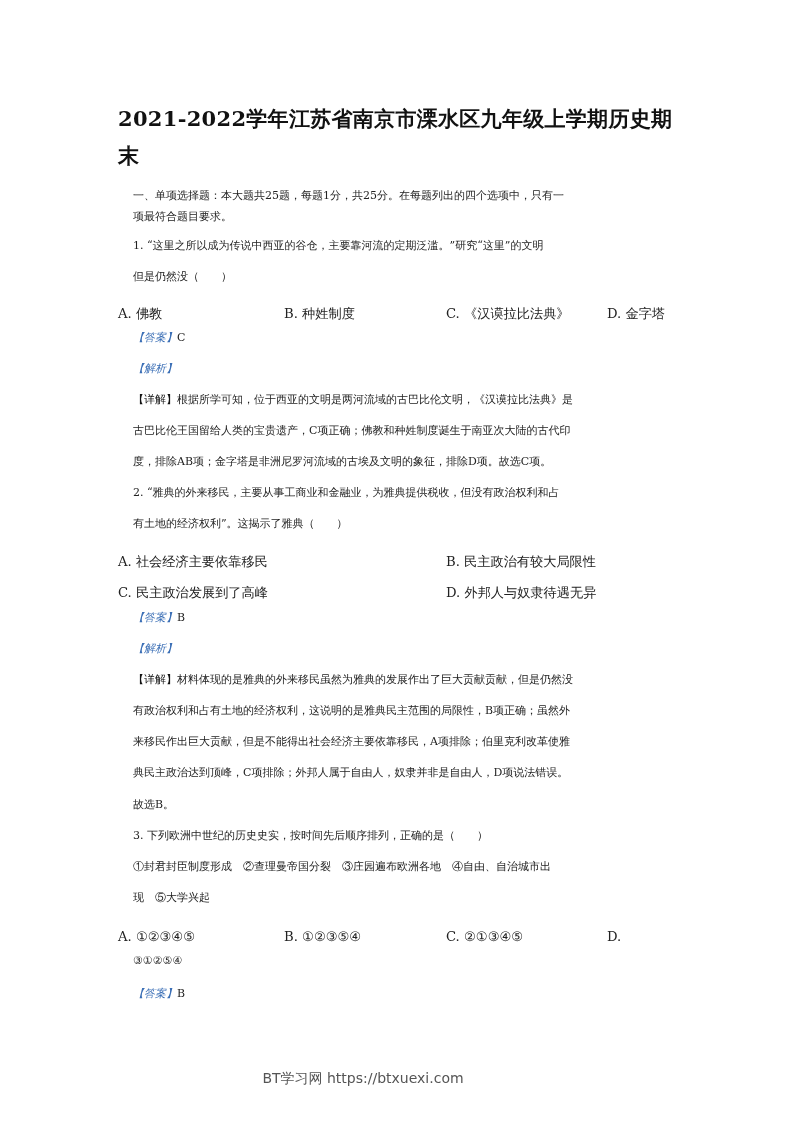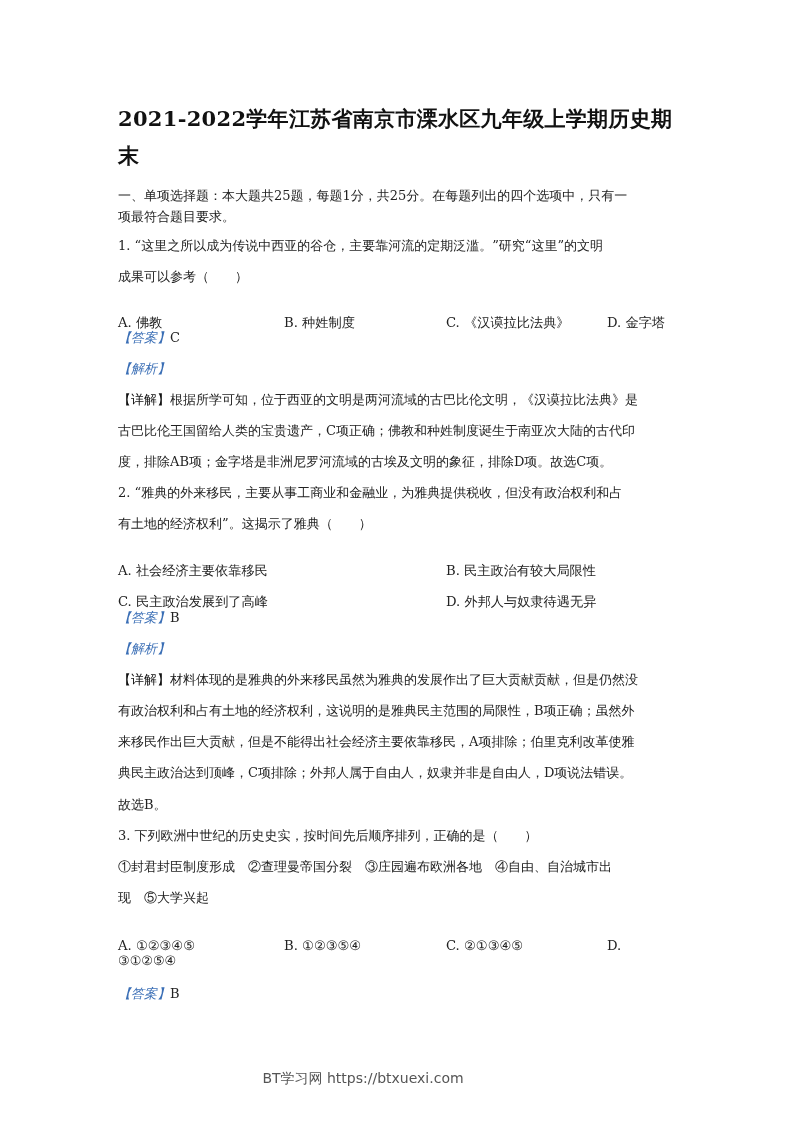--- a/index.html
+++ b/index.html
@@ -1,41 +1,41 @@
 <!DOCTYPE html>
 <html><head>
 <meta charset="utf-8">
 <style>
   html, body { margin: 0; padding: 0; background: #ffffff; }
   body { width: 793px; height: 1122px; position: relative; overflow: hidden;
          font-family: "DejaVu Serif", "Liberation Serif", serif; color: #1a1a1a; }
   .page { position: absolute; left: 118px; top: 0; width: 560px; }
   .title { position: absolute; left: 0; top: 100px; width: 570px;
            font-size: 21px; line-height: 37px; font-weight: 700; letter-spacing: 0.3px; color: #111; }
-  .line { position: absolute; left: 0; font-size: 13px; line-height: 20px; white-space: nowrap; color: #222; }
+  .line { position: absolute; left: 15px; font-size: 11px; line-height: 20px; white-space: nowrap; color: #222; }
   .opts { position: absolute; left: 0; width: 560px; font-size: 13.2px; line-height: 20px; color: #222; }
-  .opt { position: absolute; top: 16px; white-space: nowrap; }
+  .opt { position: absolute; top: 7px; white-space: nowrap; }
   .tag-blue { color: #3b6fb6; font-style: italic; }
   .bold { font-weight: normal; color: #111; }
   .footer { position: absolute; left: 0; width: 726px; top: 1070px; text-align: center;
             font-family: "DejaVu Sans", "Liberation Sans", sans-serif; font-size: 14px; color: #555; }
 </style>
 </head>
 <body>
 
 <div class="page">
   <div class="title">
     <div>2021-2022学年江苏省南京市溧水区九年级上学期历史期末</div>
   </div>
 
   <div class="line" style="top:186px">一、单项选择题：本大题共25题，每题1分，共25分。在每题列出的四个选项中，只有一</div>
   <div class="line" style="top:207px">项最符合题目要求。</div>
 
   <div class="line" style="top:236px">1. “这里之所以成为传说中西亚的谷仓，主要靠河流的定期泛滥。”研究“这里”的文明</div>
-  <div class="line" style="top:267px">成果可以参考（　　）</div>
+  <div class="line" style="top:267px">但是仍然没（　　）</div>
   <div class="opts" style="top:297px">
     <span class="opt" style="left:0">A. 佛教</span>
     <span class="opt" style="left:166px">B. 种姓制度</span>
     <span class="opt" style="left:328px">C. 《汉谟拉比法典》</span>
     <span class="opt" style="left:489px">D. 金字塔</span>
   </div>
   <div class="line" style="top:328px">
     <span class="tag-blue">【答案】</span><span>C</span>
   </div>
   <div class="line tag-blue" style="top:359px">【解析】</div>

